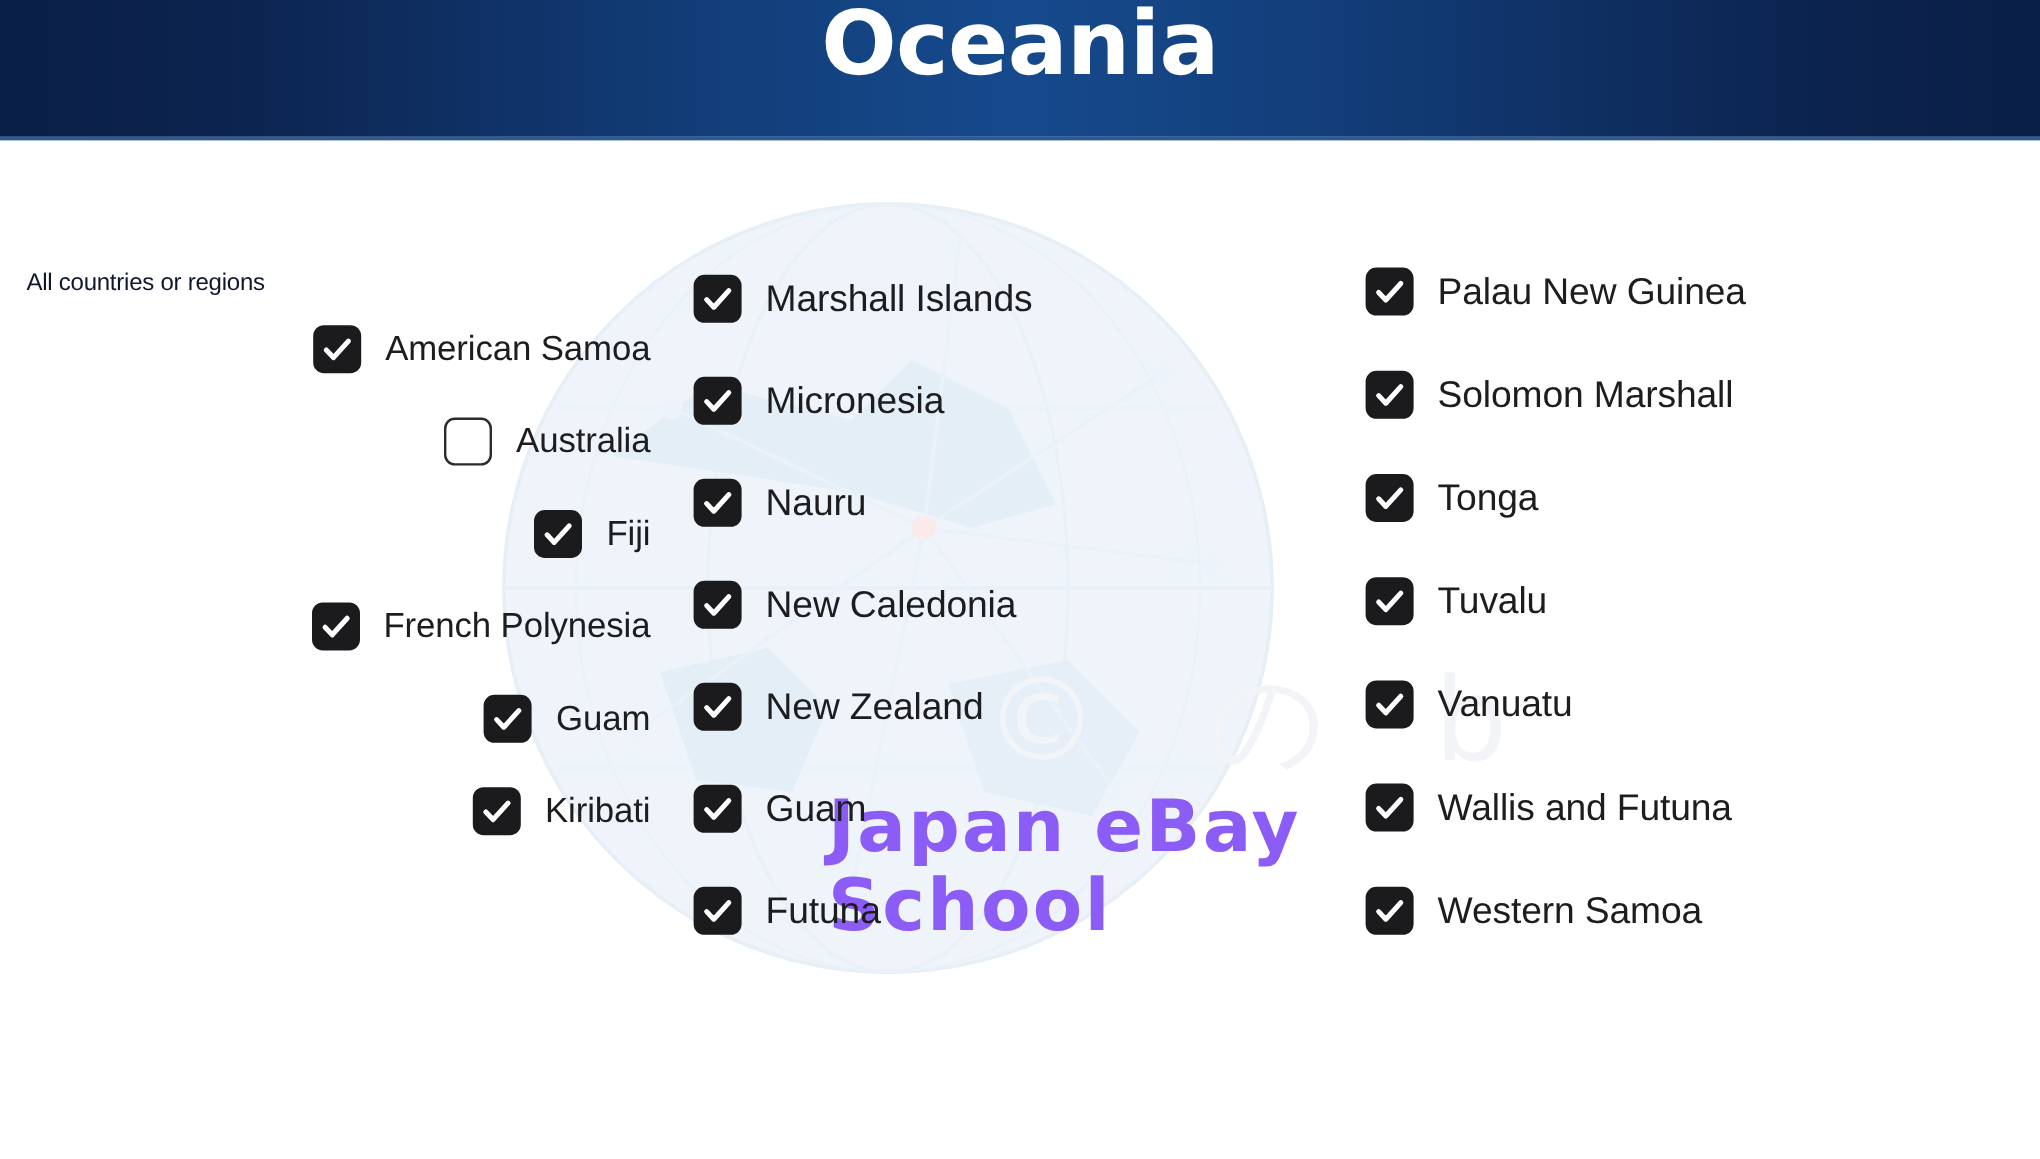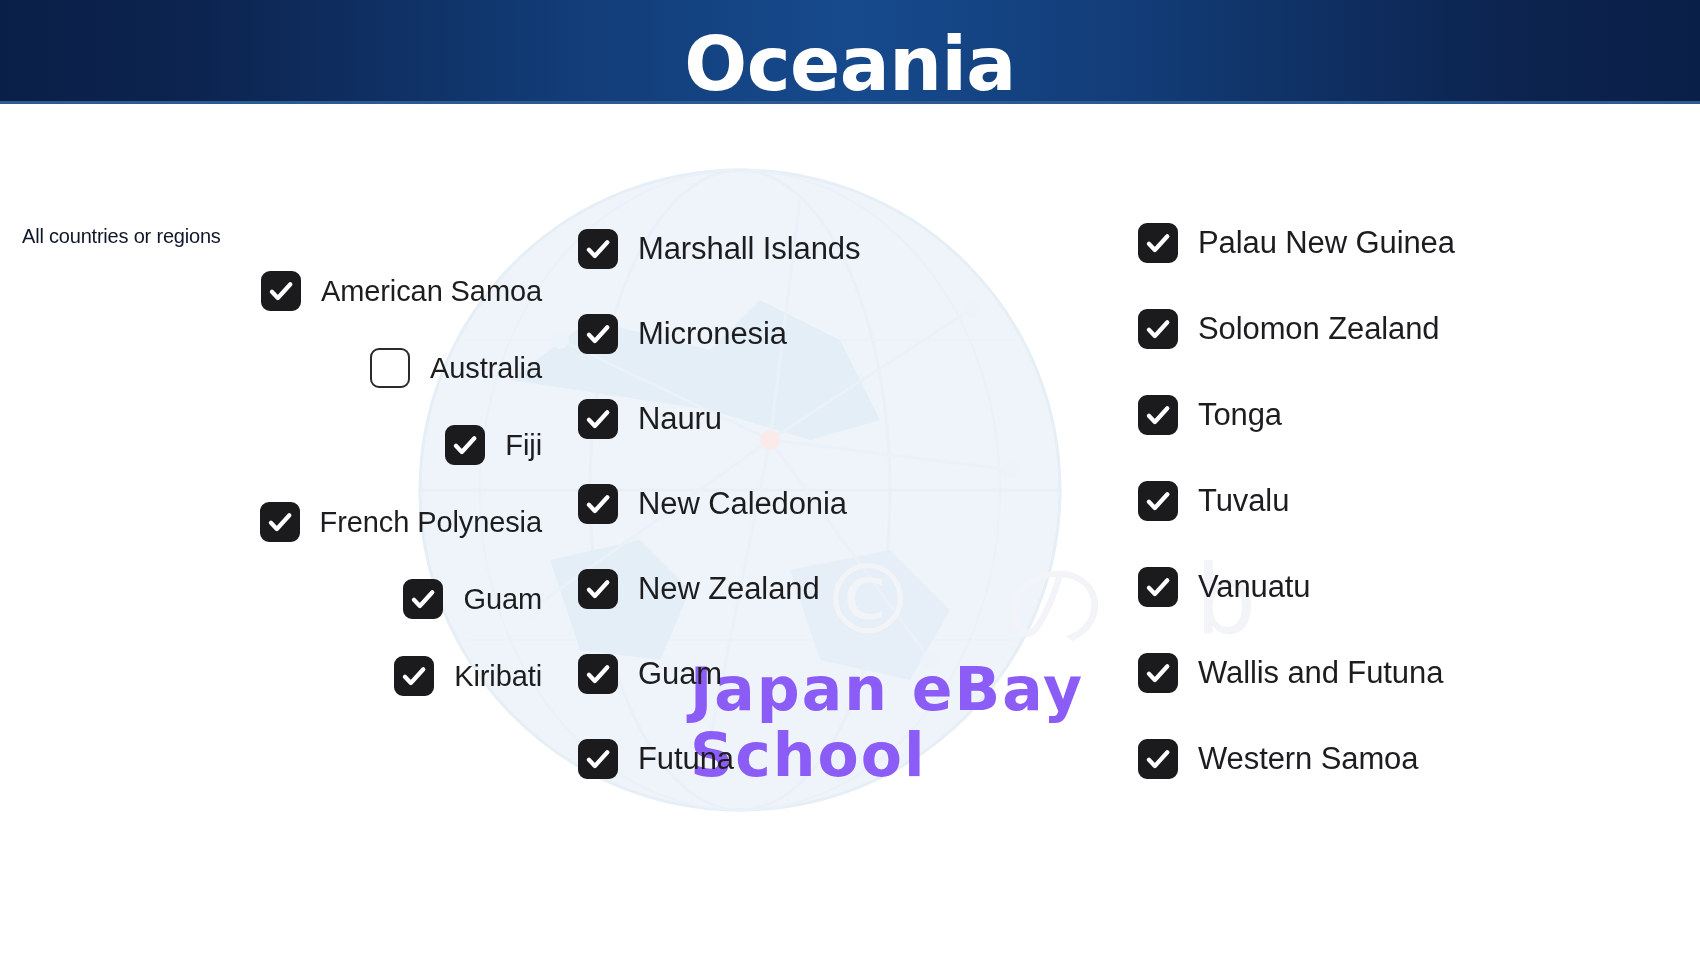--- a/index.html
+++ b/index.html
@@ -13,33 +13,33 @@
     font-family: "Liberation Sans", sans-serif;
     overflow: hidden;
     position: relative;
   }
 
   
   #header-banner {
     position: absolute;
     left: 0; top: 0;
     width: 1700px;
-    height: 104px;
+    height: 117px;
     background: linear-gradient(90deg,
         #0a1f47 0%,
         #0c2450 12%,
         #123d78 34%,
         #164a8d 50%,
         #123d78 66%,
         #0c2450 88%,
         #0a1f47 100%);
     box-sizing: border-box;
     border-bottom: 3px solid #2e5a93;
     display: flex;
-    align-items: flex-end;
+    align-items: flex-start;
     justify-content: center;
   }
   #header-title {
     color: #ffffff;
     font-size: 74px;
     line-height: 74px;
     font-weight: 700;
     letter-spacing: -0.5px;
     font-family: "DejaVu Sans", sans-serif;
     text-align: center;
@@ -337,21 +337,21 @@
             </svg>
           </span>
           <span class="checkbox-label">Palau New Guinea</span>
         </div>
         <div class="checkbox-row">
           <span class="checkbox-box">
             <svg viewBox="0 0 24 24" xmlns="http://www.w3.org/2000/svg" aria-hidden="true">
               <path d="M4.2 12.6 L9.3 18.0 L20.0 6.2" fill="none" stroke="#ffffff" stroke-width="3.6" stroke-linecap="round" stroke-linejoin="round"></path>
             </svg>
           </span>
-          <span class="checkbox-label">Solomon Zealand</span>
+          <span class="checkbox-label">Solomon Marshall</span>
         </div>
         <div class="checkbox-row">
           <span class="checkbox-box">
             <svg viewBox="0 0 24 24" xmlns="http://www.w3.org/2000/svg" aria-hidden="true">
               <path d="M4.2 12.6 L9.3 18.0 L20.0 6.2" fill="none" stroke="#ffffff" stroke-width="3.6" stroke-linecap="round" stroke-linejoin="round"></path>
             </svg>
           </span>
           <span class="checkbox-label">Tonga</span>
         </div>
         <div class="checkbox-row">

